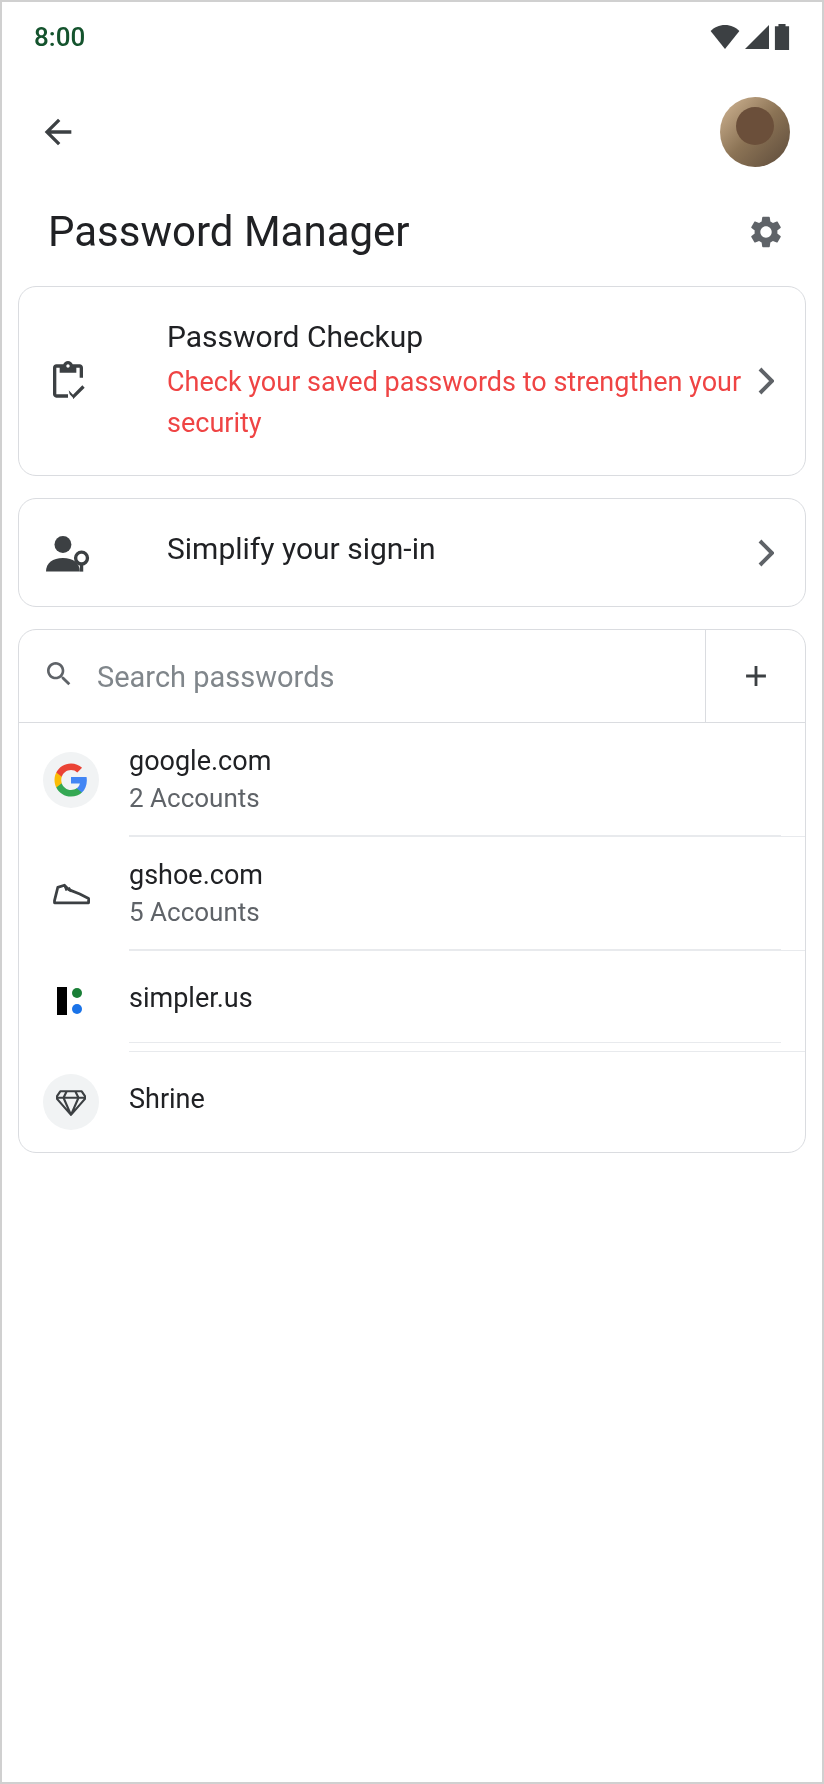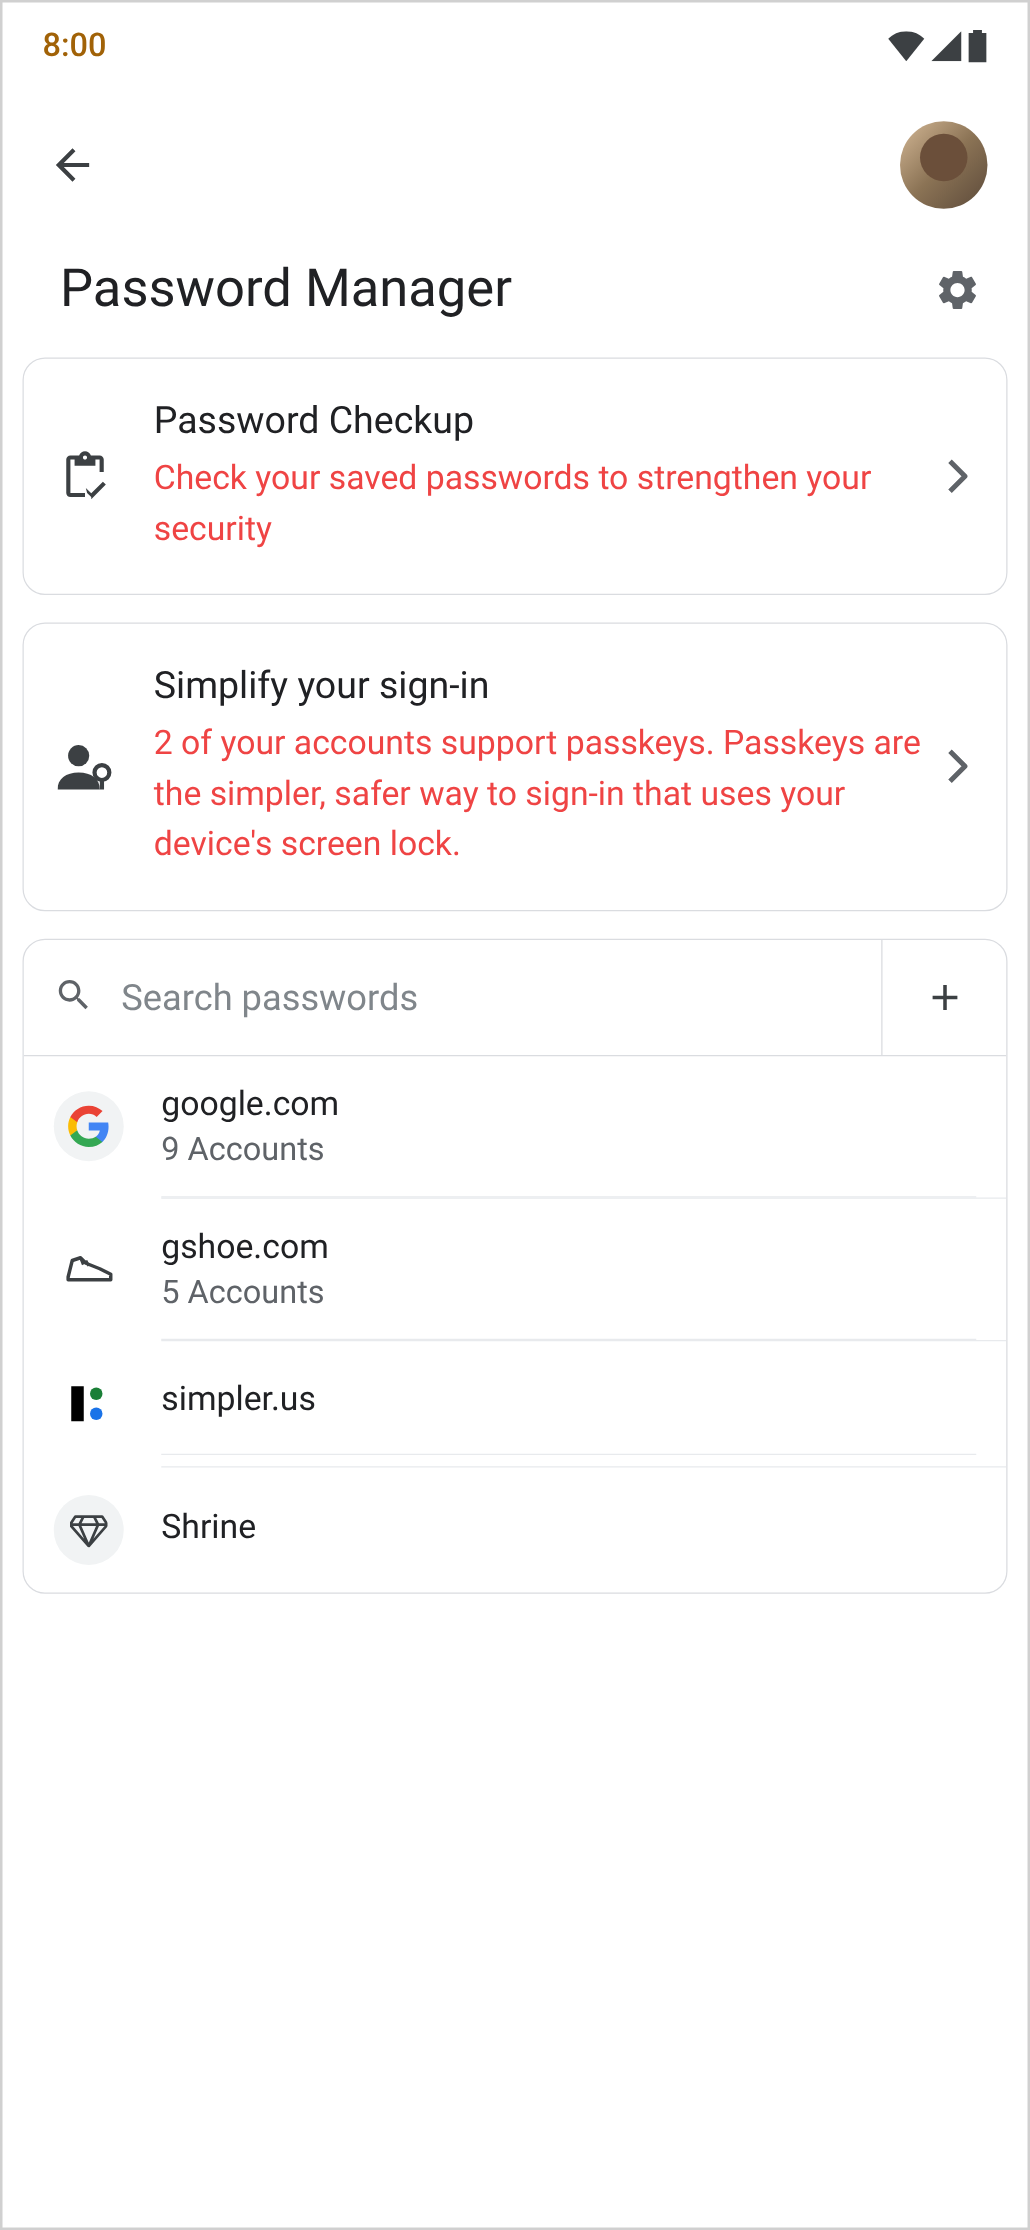--- a/index.html
+++ b/index.html
@@ -21,21 +21,21 @@
       display: flex;
       justify-content: space-between;
       align-items: center;
       padding: 18px 32px 8px 32px;
       height: 60px;
     }
     
     .status-time {
       font-size: 26px;
       font-weight: 500;
-      color: #a16207;
+      color: #14532d;
     }
     
     .status-icons {
       display: flex;
       gap: 4px;
       align-items: center;
     }
     
     .header-bar {
       display: flex;
@@ -111,20 +111,21 @@
       width: 50px;
       flex-shrink: 0;
       display: flex;
       align-items: center;
       justify-content: center;
       margin-right: 30px;
     }
     
     .card-content {
       flex: 1;
+      margin-left: 44px;
     }
     
     .card-title {
       font-size: 30px;
       font-weight: 400;
       color: #202124;
       margin-bottom: 8px;
     }
     
     .card-desc {
@@ -299,21 +300,20 @@
   <div class="card-icon">
     <svg width="44" height="38" viewBox="0 0 26 22">
         <circle cx="10" cy="6" r="5" fill="#3c4043"></circle>
         <path d="M0 22c0-5 4-8 10-8s10 3 10 8H0z" fill="#3c4043"></path>
         <circle cx="21" cy="14" r="3.5" fill="none" stroke="#3c4043" stroke-width="2"></circle>
         <path d="M21 17v5" stroke="#3c4043" stroke-width="2"></path>
       </svg>
   </div>
   <div class="card-content">
     <div class="card-title">Simplify your sign-in</div>
-    <div class="card-desc">2 of your accounts support passkeys. Passkeys are the simpler, safer way to sign-in that uses your device's screen lock.</div>
   </div>
   <div class="card-chevron">
     <svg width="16" height="28" viewBox="0 0 8 14">
         <path d="M1 1l6 6-6 6" stroke="#5f6368" stroke-width="2" fill="none"></path>
       </svg>
   </div>
 </div>
 
 <div class="list-container">
   <div class="search-row">
@@ -338,21 +338,21 @@
         <svg width="36" height="36" viewBox="0 0 48 48">
             <path fill="#4285F4" d="M45.12 24.5c0-1.56-.14-3.06-.4-4.5H24v8.51h11.84c-.51 2.75-2.06 5.08-4.39 6.64v5.52h7.11c4.16-3.83 6.56-9.47 6.56-16.17z"></path>
             <path fill="#34A853" d="M24 46c5.94 0 10.92-1.97 14.56-5.33l-7.11-5.52c-1.97 1.32-4.49 2.1-7.45 2.1-5.73 0-10.58-3.87-12.31-9.07H4.34v5.7C7.96 41.07 15.4 46 24 46z"></path>
             <path fill="#FBBC05" d="M11.69 28.18C11.25 26.86 11 25.45 11 24s.25-2.86.69-4.18v-5.7H4.34C2.85 17.09 2 20.45 2 24c0 3.55.85 6.91 2.34 9.88l7.35-5.7z"></path>
             <path fill="#EA4335" d="M24 10.75c3.23 0 6.13 1.11 8.41 3.29l6.31-6.31C34.91 4.18 29.93 2 24 2 15.4 2 7.96 6.93 4.34 14.12l7.35 5.7c1.73-5.2 6.58-9.07 12.31-9.07z"></path>
           </svg>
       </div>
     </div>
     <div class="pw-content">
       <div class="pw-site">google.com</div>
-      <div class="pw-count">9 Accounts</div>
+      <div class="pw-count">2 Accounts</div>
     </div>
   </div>
   <div class="divider"></div>
 
   <div class="pw-item">
     <div class="pw-icon">
       <svg width="44" height="32" viewBox="0 0 40 28">
           <path d="M5 20 L8 8 L14 6 L18 10 L28 14 L36 18 L36 22 L5 22 Z" fill="none" stroke="#3c4043" stroke-width="2.5" stroke-linejoin="round"></path>
           <path d="M14 6 L16 11 M18 8 L20 12" stroke="#3c4043" stroke-width="2"></path>
         </svg>

